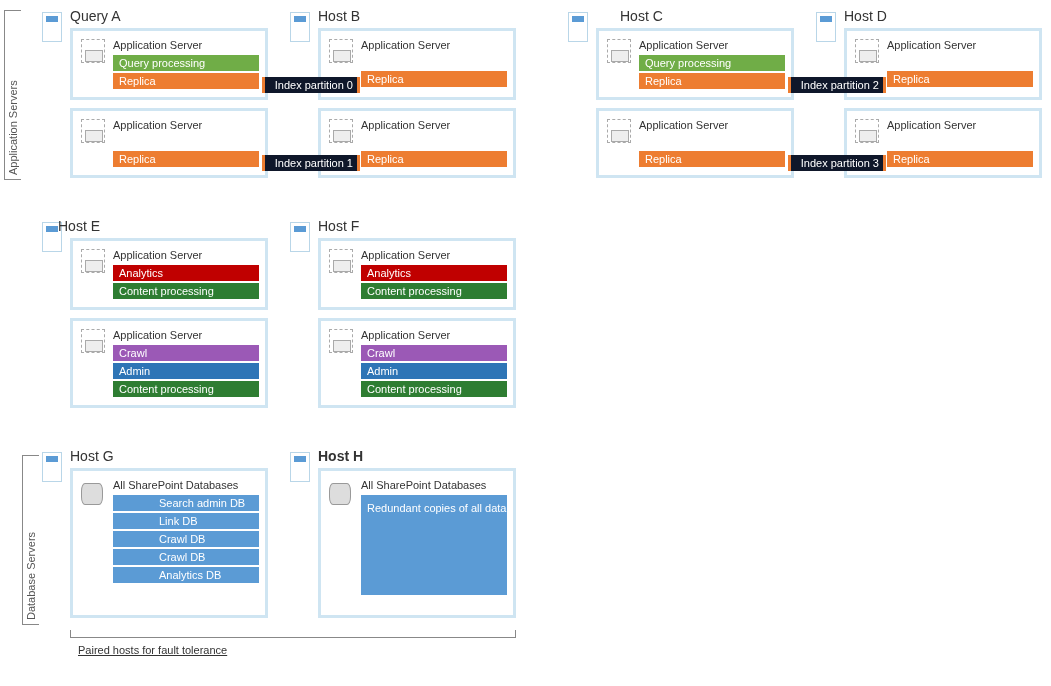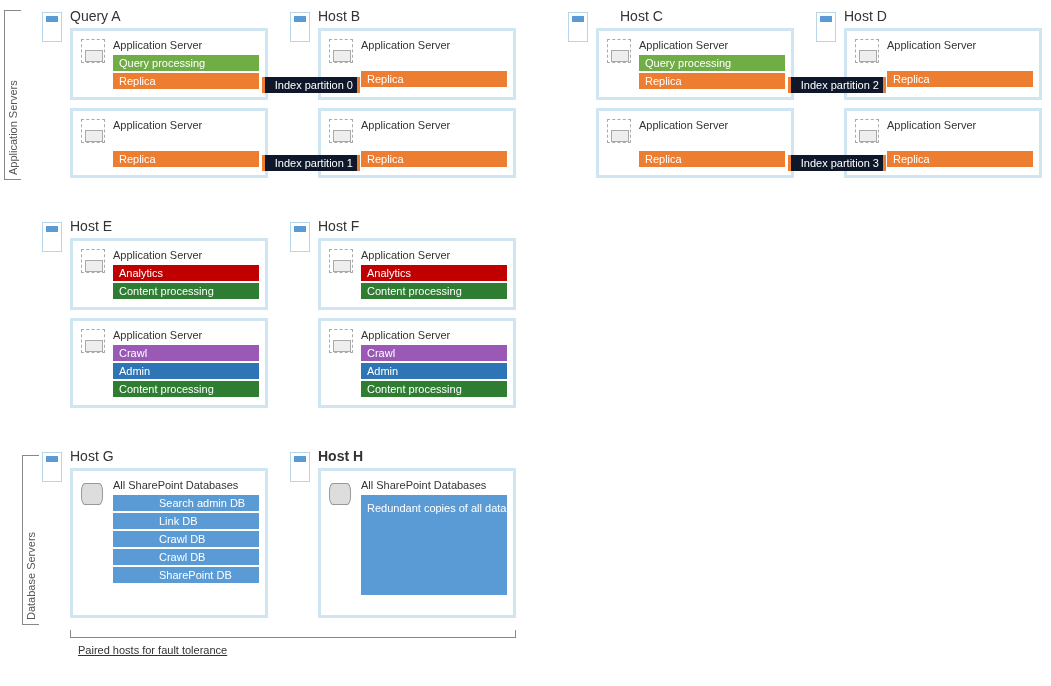--- a/index.html
+++ b/index.html
@@ -103,21 +103,21 @@
   <div class="server-label">Application Server</div>
   <div class="bar c-orange" style="margin-top:20px;">Replica</div>
 </div>
 
 <div class="replica-conn" style="left:788px; top:77px; width:98px;"></div>
 <div class="partition-label" style="left:791px; top:77px;">Index partition 2</div>
 <div class="replica-conn" style="left:788px; top:155px; width:98px;"></div>
 <div class="partition-label" style="left:791px; top:155px;">Index partition 3</div>
 
 <div class="host-icon" style="left:42px; top:222px;"></div>
-<div class="host-title" style="left:70px; top:218px;">Host E</div>
+<div class="host-title" style="left:58px; top:218px;">Host E</div>
 <div class="panel" style="left:70px; top:238px; width:198px; height:72px;">
   <div class="srv-icon"></div>
   <div class="server-label">Application Server</div>
   <div class="bar c-red">Analytics</div>
   <div class="bar c-darkgreen">Content processing</div>
 </div>
 <div class="panel" style="left:70px; top:318px; width:198px; height:90px;">
   <div class="srv-icon"></div>
   <div class="server-label">Application Server</div>
   <div class="bar c-purple">Crawl</div>
@@ -145,21 +145,21 @@
 <div class="host-title" style="left:70px; top:448px;">Host G</div>
 <div class="panel" style="left:70px; top:468px; width:198px; height:150px;">
   <div class="db-icon" style="left:8px; top:8px; position:absolute;">
       <div class="cyl"></div>
     </div>
   <div class="server-label">All SharePoint Databases</div>
   <div class="bar c-ltblue">Search admin DB</div>
   <div class="bar c-ltblue">Link DB</div>
   <div class="bar c-ltblue">Crawl DB</div>
   <div class="bar c-ltblue">Crawl DB</div>
-  <div class="bar c-ltblue">SharePoint DB</div>
+  <div class="bar c-ltblue">Analytics DB</div>
 </div>
 
 <div class="host-icon" style="left:290px; top:452px;"></div>
 <div class="host-title" style="left:318px; top:448px;font-weight:bold;">Host H</div>
 <div class="panel" style="left:318px; top:468px; width:198px; height:150px;">
   <div class="db-icon" style="left:8px; top:8px; position:absolute;">
       <div class="cyl"></div>
     </div>
   <div class="server-label">All SharePoint Databases</div>
   <div class="bar c-ltblue text-block" style="height:100px;">Redundant copies of all databases using SQL clustering, mirroring, or SQL Server 2012 AlwaysOn</div>

